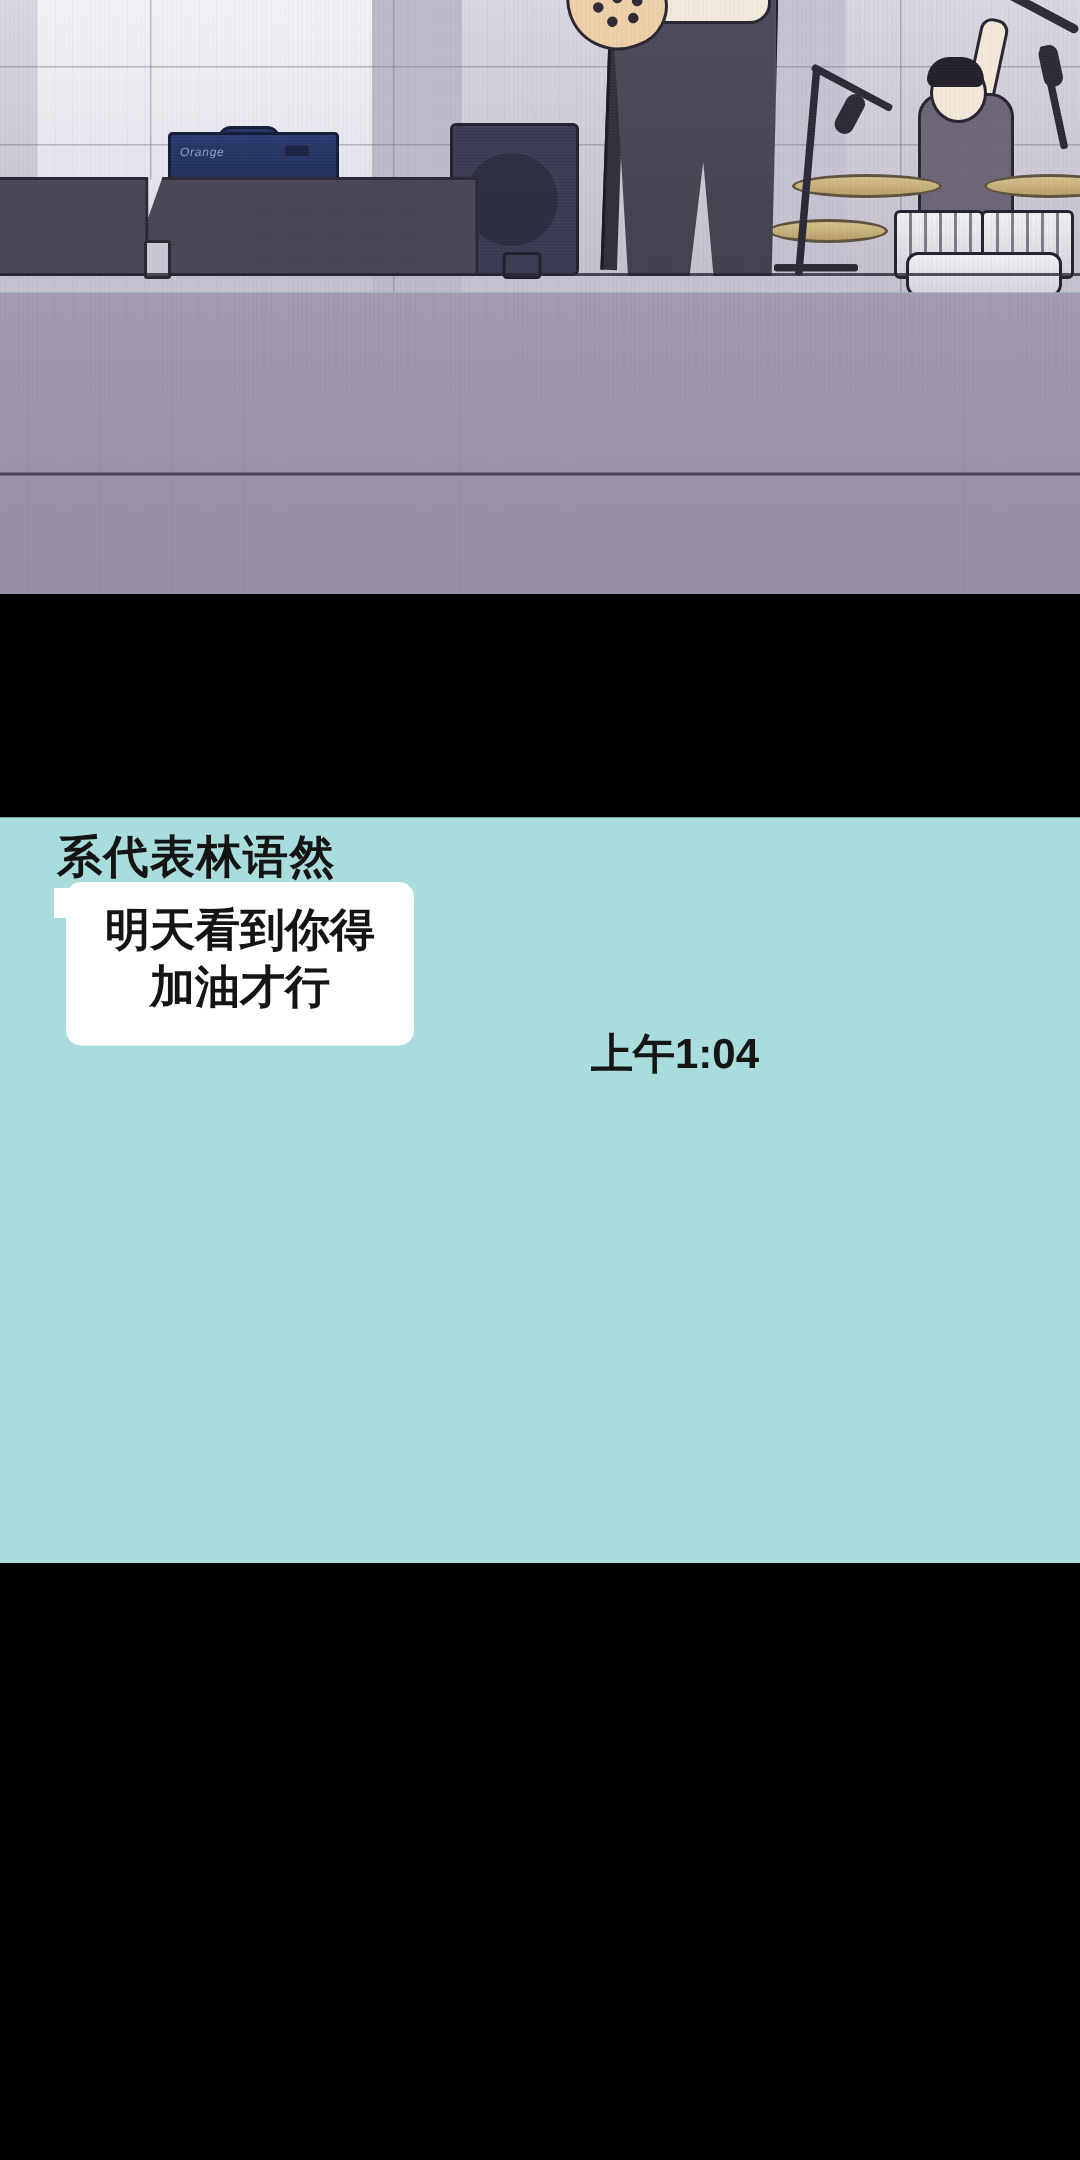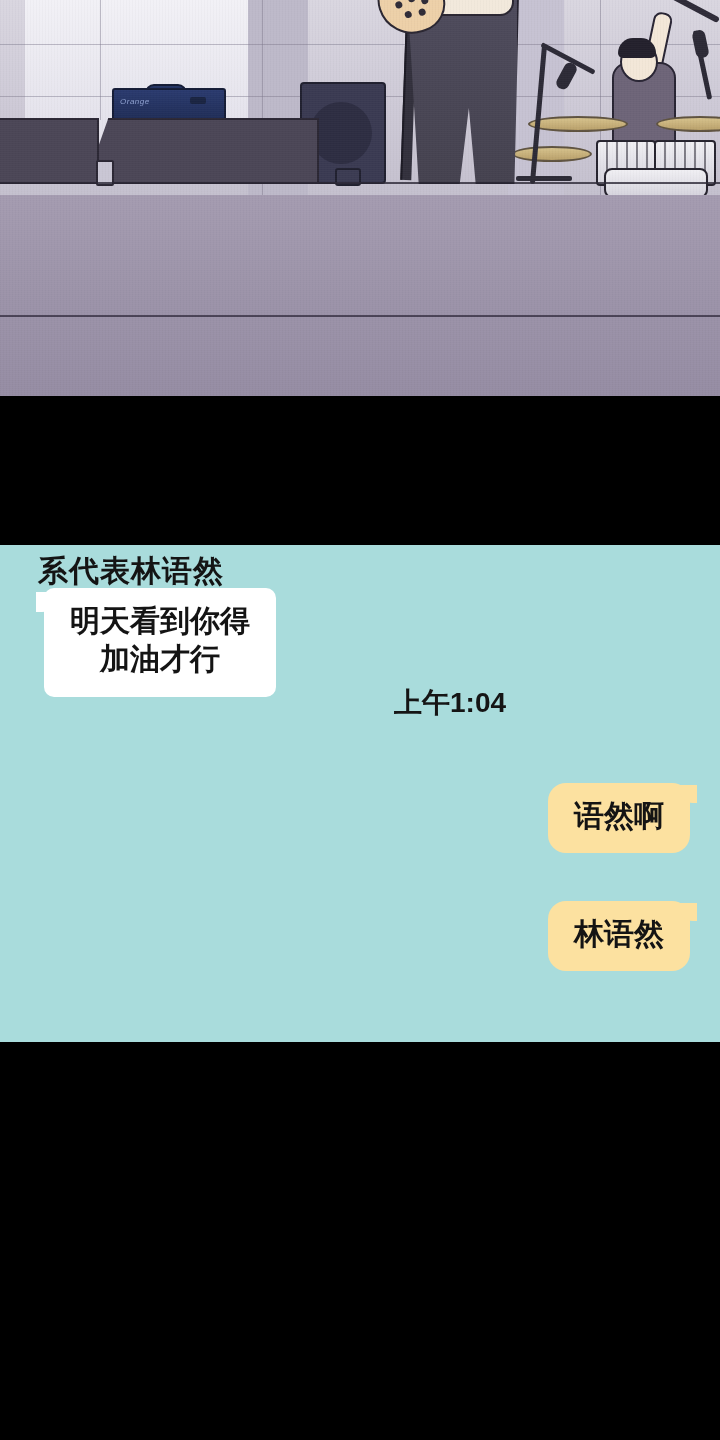--- a/index.html
+++ b/index.html
@@ -185,23 +185,21 @@
   <div class="gutter gutter-1"></div>
 
   <div class="panel-chat"></div>
 
   <div class="chat-name">系代表林语然</div>
 
   <div class="bubble left b1">明天看到你得
 加油才行</div>
   <div class="ts t1">上午1:04</div>
 
-  <div class="bubble right b2">语然啊</div>
-
-  <div class="bubble right b3">林语然</div>
+
 
   <div class="gutter gutter-2"></div>
 
   <div class="panel-beams">
     <div class="beam dark" style="left:-70px;width:70px;transform:rotate(34deg);"></div>
     <div class="beam pale" style="left:-18px;width:14px;transform:rotate(34deg);"></div>
     <div class="beam dark" style="left:10px;width:58px;transform:rotate(33deg);"></div>
     <div class="beam pale" style="left:74px;width:24px;transform:rotate(32deg);"></div>
     <div class="beam dark" style="left:104px;width:52px;transform:rotate(31deg);"></div>
     <div class="beam thin" style="left:160px;width:7px;transform:rotate(30deg);"></div>

